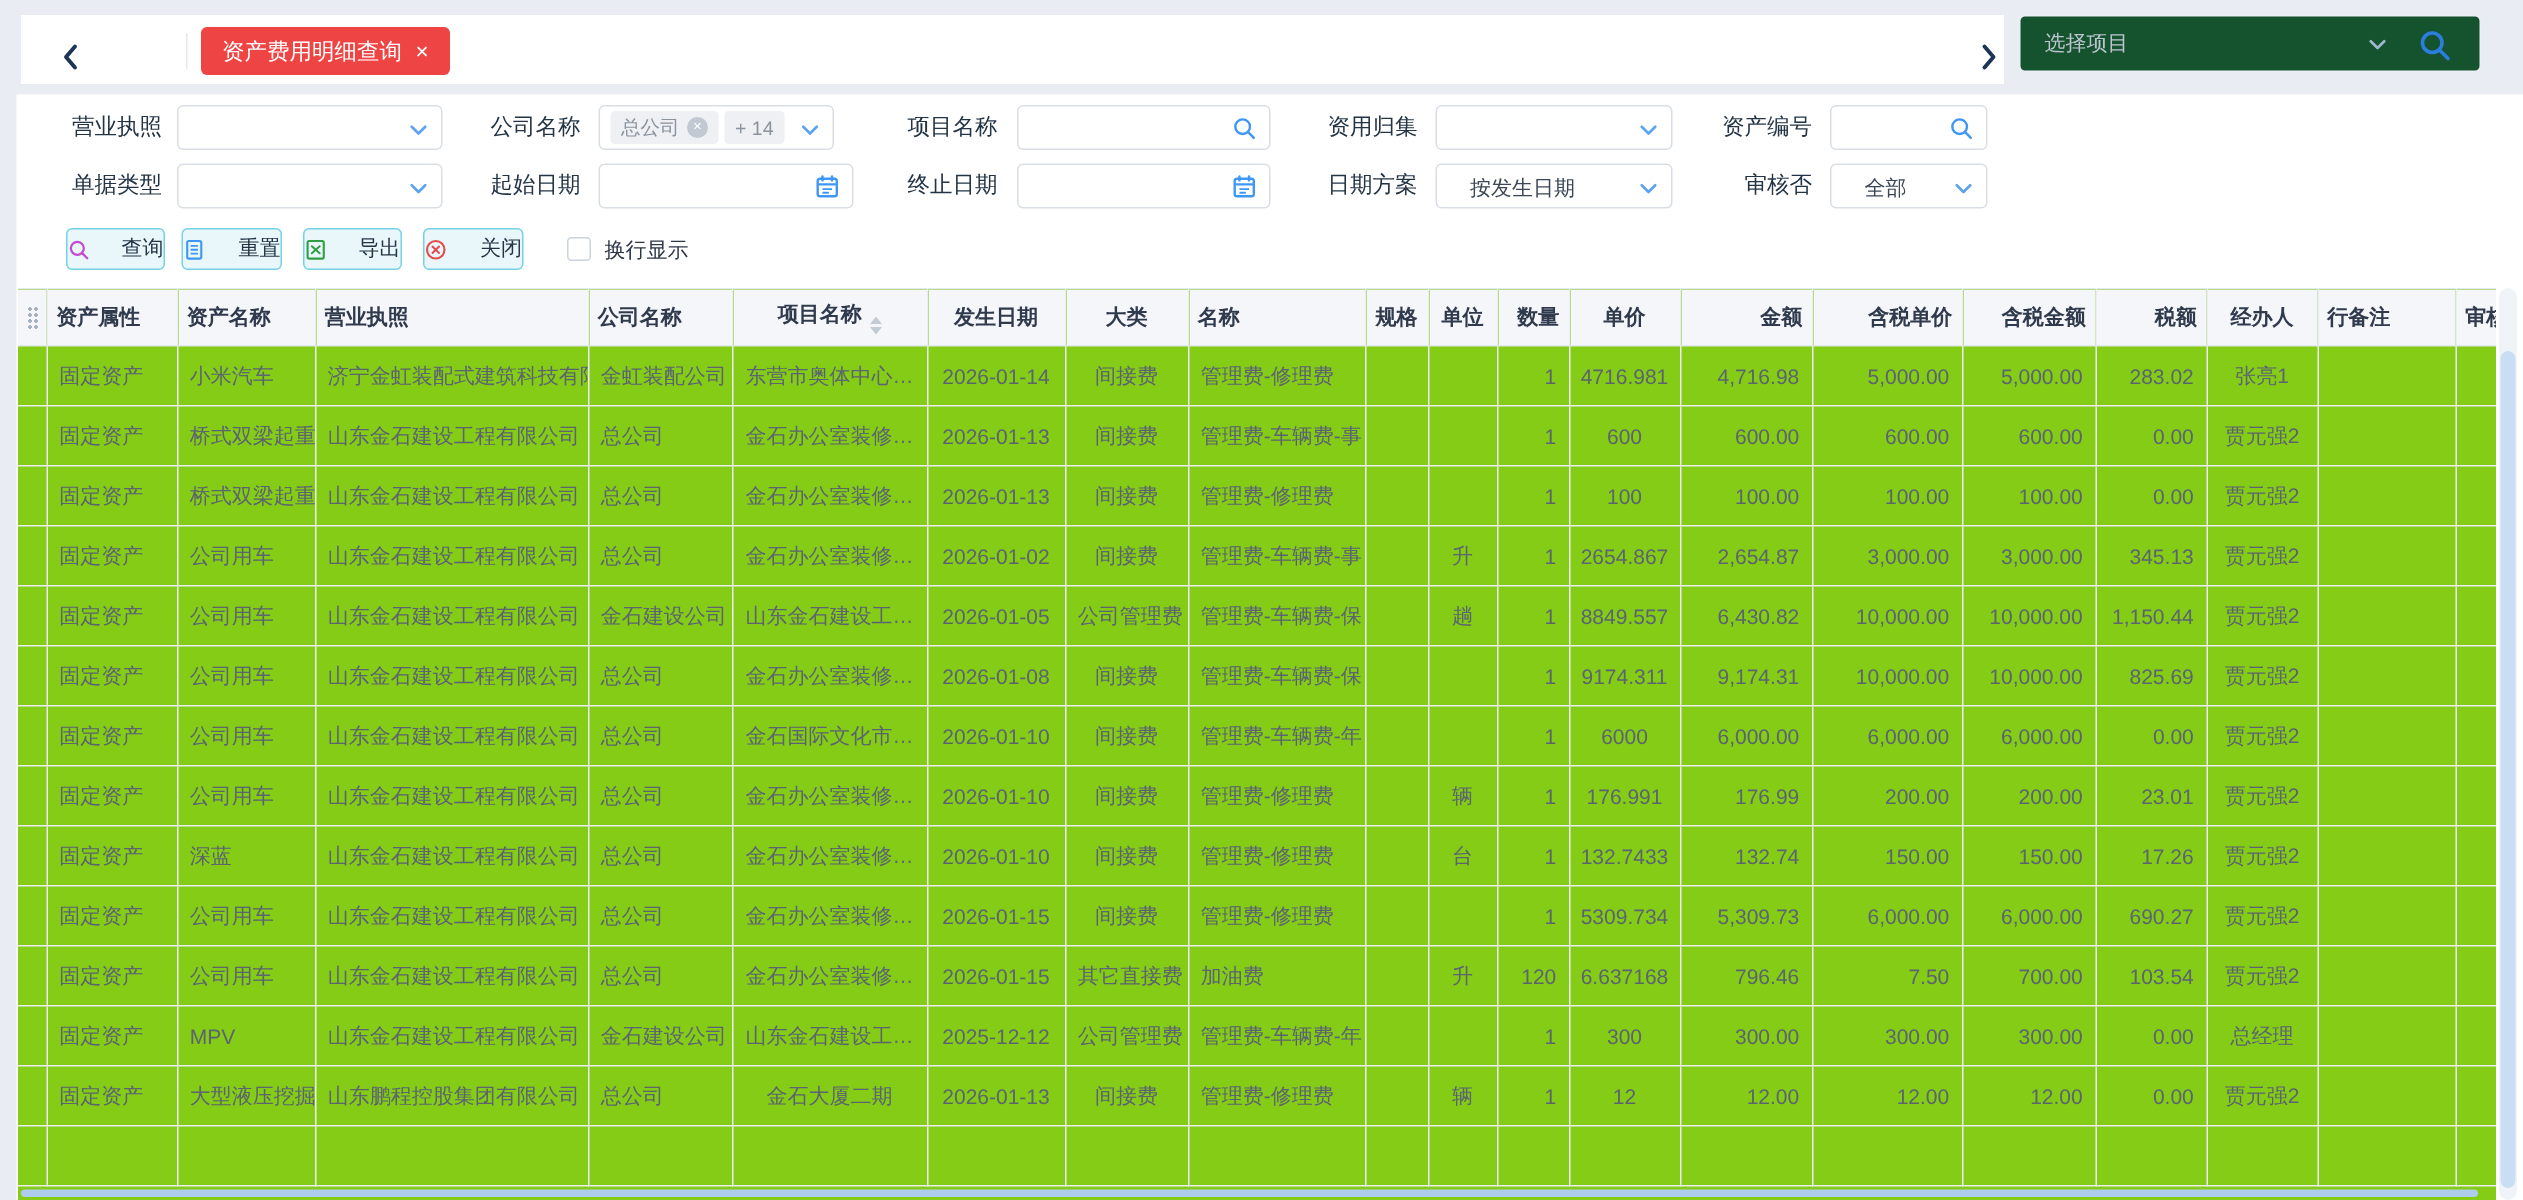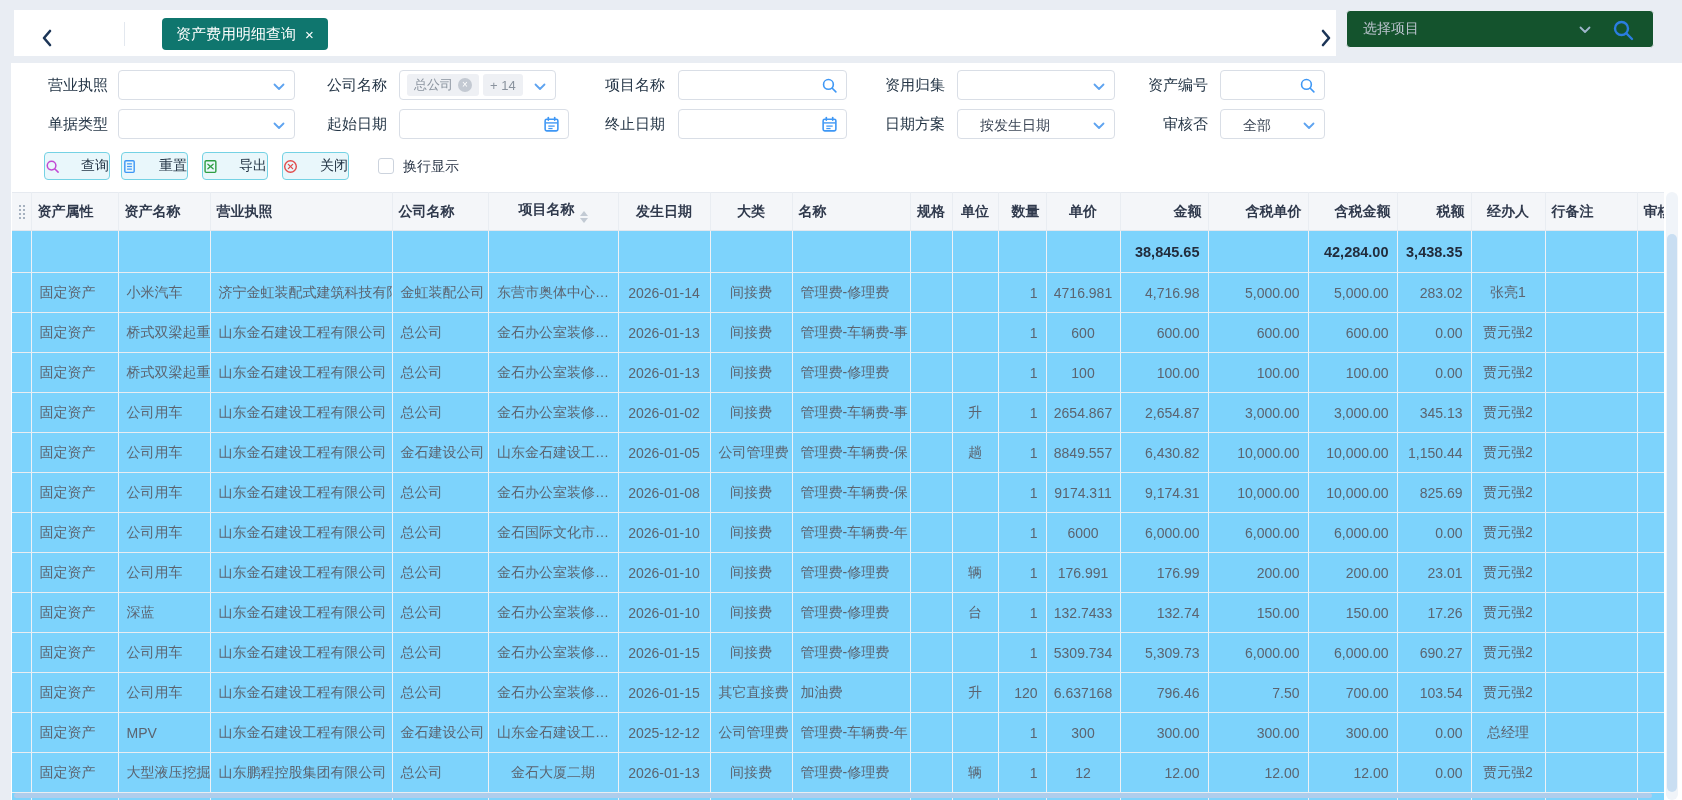--- a/index.html
+++ b/index.html
@@ -4,22 +4,22 @@
 <style>
   * { margin:0; padding:0; box-sizing:border-box; }
   body { font-family:"Liberation Sans","DejaVu Sans",sans-serif; background:#e9edf3; }
   .stage { position:relative; width:1682px; height:800px; background:#e9edf3; overflow:hidden; }
 
   
   .navbar { position:absolute; left:14px; top:10px; width:1322px; height:46px; background:#fff; }
   .nav-chev { position:absolute; top:19px; width:14px; height:18px; cursor:pointer; }
   .tab-home { position:absolute; left:64px; top:17px; font-size:17px; color:#27354a; cursor:pointer;margin-top:46px; }
   .tab-divider { position:absolute; left:110px; top:12px; width:1px; height:24px; background:#e3e8ef; }
-  .tab-active { position:absolute; left:120px; top:8px; height:32px; padding:0 14px; background:#0f766e;
-    border-radius:4px; color:#fff; font-size:15px; display:flex; align-items:center; gap:9px; cursor:pointer;margin-left:28px; }
+  .tab-active { position:absolute; left:120px; top:8px; height:32px; padding:0 14px; background:#ef4444;
+    border-radius:4px; color:#fff; font-size:15px; display:flex; align-items:center; gap:9px; cursor:pointer; }
   .tab-close { font-size:15px; line-height:1; cursor:pointer; }
 
   .proj-select { position:absolute; left:1346px; top:10px; width:308px; height:38px; background:#14532d;
     border:1px solid #eceff4; border-radius:4px; cursor:pointer; }
   .proj-select .ph { position:absolute; left:16px; top:9px; font-size:14px; color:#bcc4cf; }
   .proj-select .chev { position:absolute; right:62px; top:15px; }
   .proj-select .mag { position:absolute; right:18px; top:7px; }
 
   
   .panel { position:absolute; left:11px; top:63px; width:1671px; height:737px; background:#fff; }
@@ -38,21 +38,21 @@
     line-height:14px; text-align:center; margin-left:5px; cursor:pointer; }
 
   
   .btn { position:absolute; height:28px; background:#e9f7fb; border:1px solid #74d2e4; border-radius:4px;
     font-size:14px; color:#233445; display:flex; align-items:center; justify-content:space-between; gap:5px; cursor:pointer; }
   .cbx { position:absolute; left:378px; top:158px; width:16px; height:16px; background:#fff;
     border:1px solid #ccd3dd; border-radius:3px; cursor:pointer; }
   .cbx-label { position:absolute; left:403px; top:152px; height:28px; line-height:28px; font-size:14px; color:#2b3647; }
 
   
-  .table-wrap { position:absolute; left:12px; top:192px; width:1652px; height:608px; overflow:hidden; background:#7dd3fc; }
+  .table-wrap { position:absolute; left:12px; top:192px; width:1652px; height:608px; overflow:hidden; background:#84cc16; }
   table { border-collapse:collapse; table-layout:fixed; width:1665px; font-size:14px; color:#5b6470; }
   th { height:38px; background:#f4f6f9; font-weight:600; color:#303a4d; font-size:14px;
     border-bottom:1px solid #e2e7ee; border-right:1px solid #e9edf2; border-top:1px solid #e6eaf0;
     padding:0 6px; overflow:hidden; white-space:nowrap; }
   td { height:40px; border-bottom:1px solid #e9edf2; border-right:1px solid #eef1f6;
     padding:0 8px; overflow:hidden; white-space:nowrap; }
   tr.summary td { height:42px; font-weight:700; color:#222c3c; font-size:14.5px; }
   .al-l { text-align:left; } .al-c { text-align:center; } .al-r { text-align:right; }
   td.c-price { padding:0 1px; }
   .drag-dots { width:8px; height:16px; margin:0 auto;
@@ -273,42 +273,20 @@
             <th class="al-r"><span>金额</span></th>
             <th class="al-r"><span>含税单价</span></th>
             <th class="al-r"><span>含税金额</span></th>
             <th class="al-r"><span>税额</span></th>
             <th class="al-c"><span>经办人</span></th>
             <th class="al-l"><span>行备注</span></th>
             <th class="al-l"><span>审核否</span></th>
           </tr>
         </thead>
       <tbody id="grid-body">
-          <tr class="summary">
-            <td class="al-c"></td>
-            <td class="al-l"></td>
-            <td class="al-l"></td>
-            <td class="al-l"></td>
-            <td class="al-l"></td>
-            <td class="al-c"></td>
-            <td class="al-c"></td>
-            <td class="al-c"></td>
-            <td class="al-l"></td>
-            <td class="al-c"></td>
-            <td class="al-c"></td>
-            <td class="al-r"></td>
-            <td class="al-c c-price"></td>
-            <td class="al-r">38,845.65</td>
-            <td class="al-r"></td>
-            <td class="al-r">42,284.00</td>
-            <td class="al-r">3,438.35</td>
-            <td class="al-c"></td>
-            <td class="al-l"></td>
-            <td class="al-l"></td>
-          </tr>
           <tr>
             <td class="al-c"></td>
             <td class="al-l">固定资产</td>
             <td class="al-l">小米汽车</td>
             <td class="al-l">济宁金虹装配式建筑科技有限公司</td>
             <td class="al-l">金虹装配公司</td>
             <td class="al-c">东营市奥体中心…</td>
             <td class="al-c">2026-01-14</td>
             <td class="al-c">间接费</td>
             <td class="al-l">管理费-修理费</td>

